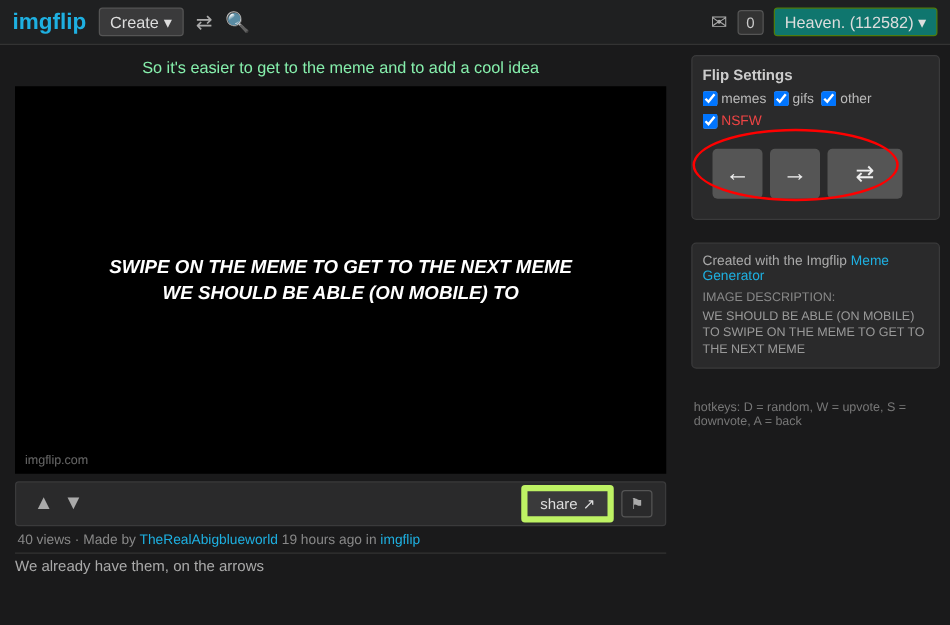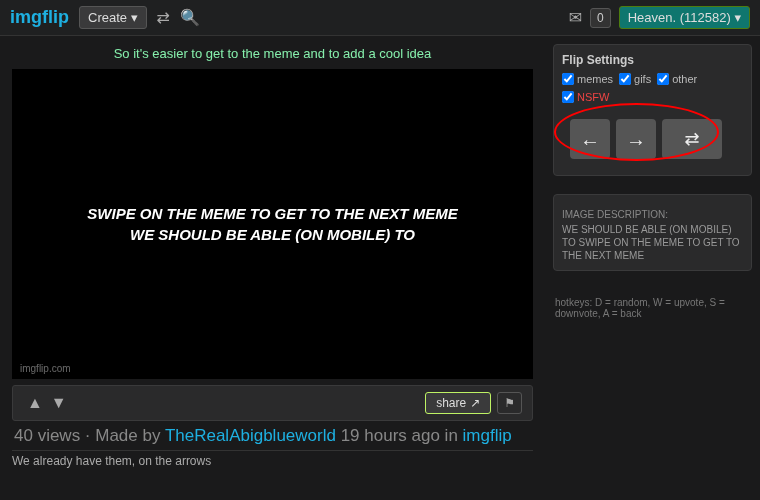--- a/index.html
+++ b/index.html
@@ -134,42 +134,42 @@
       background: none;
       border: none;
       color: #aaa;
       font-size: 16px;
       cursor: pointer;
       padding: 2px 4px;
     }
     #share-btn {
       margin-left: auto;
       background: #3a3a3b;
-      border: 1px solid #bef264;
+      border: 5px solid #bef264;
       border-radius: 3px;
       color: #ddd;
       padding: 3px 10px;
       cursor: pointer;
       font-size: 12px;
       display: flex;
       align-items: center;
       gap: 4px;
     }
     #flag-btn {
       background: none;
       border: 1px solid #555;
       border-radius: 3px;
       color: #aaa;
       padding: 3px 6px;
       cursor: pointer;
       margin-left: 6px;
       font-size: 12px;
     }
     #meta-info {
-      font-size: 17px;
+      font-size: 11px;
       color: #888;
       margin-top: 5px;
       padding: 0 2px;
     }
     #meta-info a { color: #1eb0e1; text-decoration: none; }
     #bottom-comment {
       font-size: 12px;
       color: #aaa;
       margin-top: 4px;
       padding: 3px 0;
@@ -341,20 +341,24 @@
       
       <div style="position:relative; display:inline-flex; align-items:center; justify-content:center; gap:6px; padding: 8px 8px;">
         <div id="oval-highlight"></div>
         <button class="nav-arrow-btn">←</button>
         <button class="nav-arrow-btn">→</button>
         <button class="shuffle-circle-btn" style="background:#555;border:none;border-radius:4px;color:#eee;width:60px;height:40px;font-size:18px;cursor:pointer;">⇄</button>
       </div>
     </div>
 
     <div id="generator-box">
+      <div>
+        <span>Created with the Imgflip</span>
+        <a>Meme Generator</a>
+      </div>
       <div id="image-desc-label">IMAGE DESCRIPTION:</div>
       <div id="image-desc-text">WE SHOULD BE ABLE (ON MOBILE) TO SWIPE ON THE MEME TO GET TO THE NEXT MEME</div>
     </div>
 
     <div id="hotkeys-text">hotkeys: D = random, W = upvote, S = downvote, A = back</div>
 
   </div>
 </div>
 
 </body></html>

